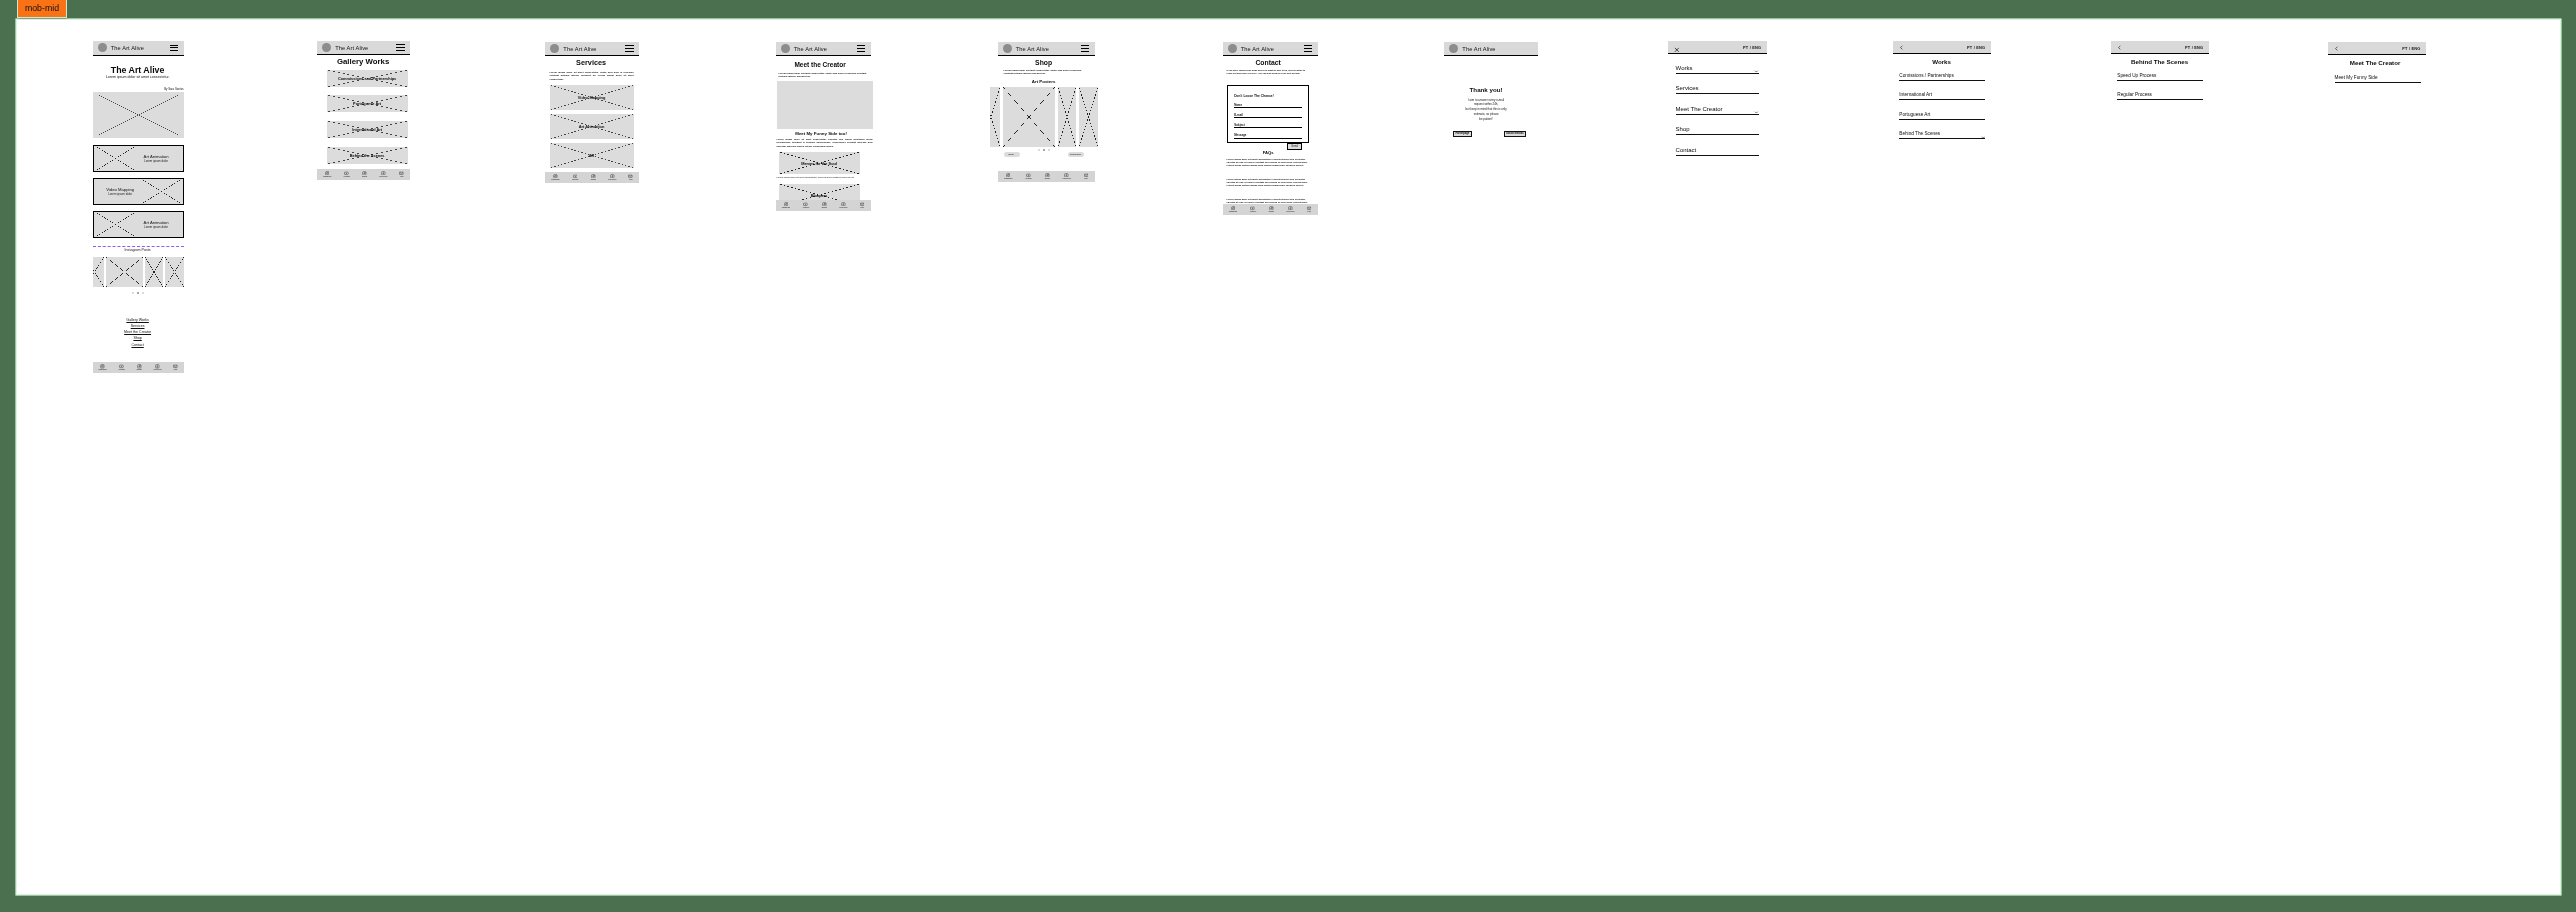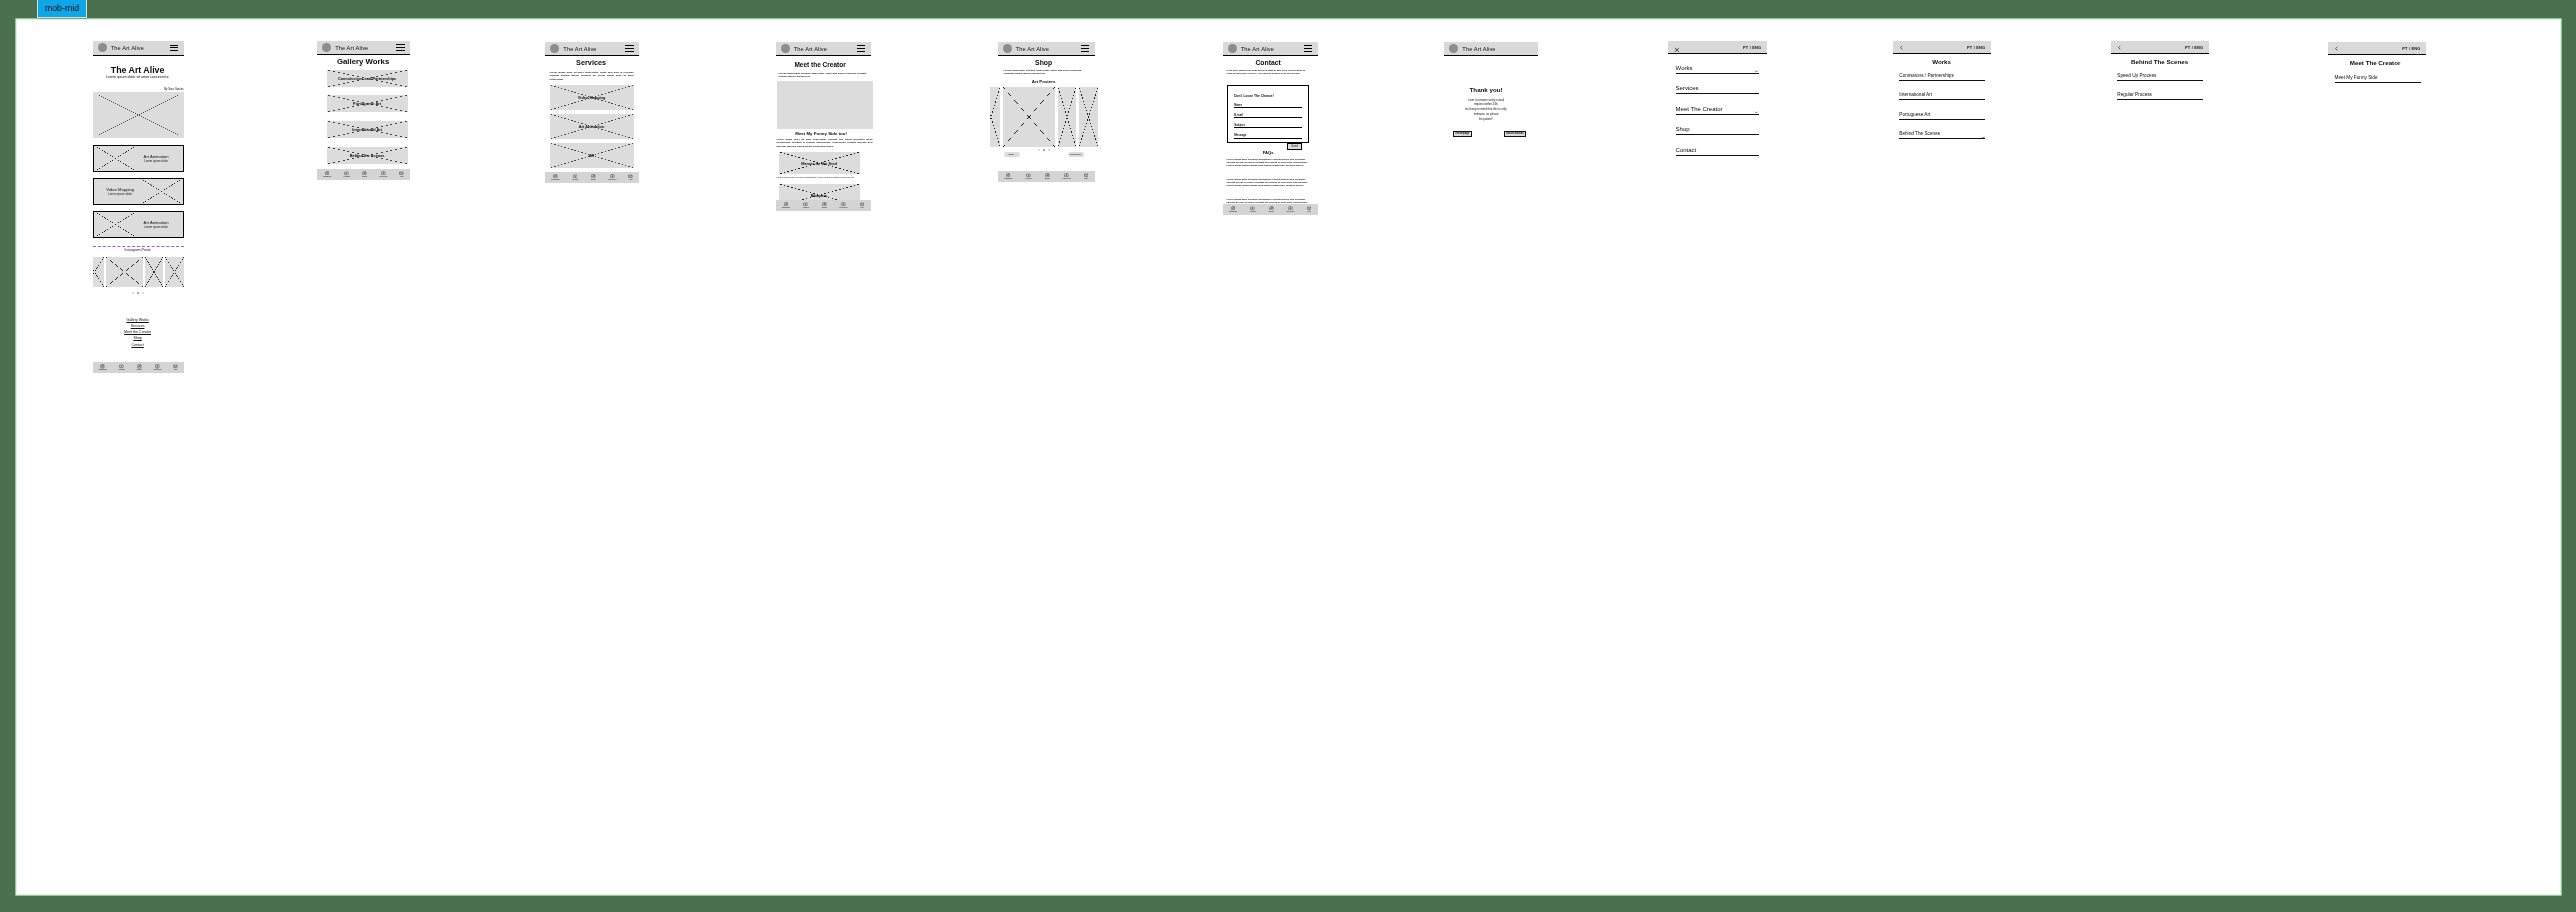--- a/index.html
+++ b/index.html
@@ -7,27 +7,26 @@
   html, body { margin:0; padding:0; }
   body {
     width: 2576px; height: 912px;
     background: #4a7050;
     font-family: "Liberation Sans", sans-serif;
     overflow: hidden;
     position: relative;
   }
   .frame-tab {
     position: absolute; left: 16.6px; top: 0px;
-    background: #0ea5e9; border: 0.5px solid #cfe9cf;
+    background: #f97316; border: 0.5px solid #cfe9cf;
     border-top: none;
     font-size: 8.8px; color: #111; padding: 3.1px 7.3px 3.6px 7.3px;
     font-family: "Liberation Sans", sans-serif;
     box-shadow: 0 0.5px 1px rgba(0,0,0,.18);
     z-index: 40;
-    margin-left: 20px;
   }
   .canvas {
     position: absolute;
     left: 16.6px; top: 20px;
     width: 2543px; height: 874px;
     background: #ffffff;
     box-shadow: 0 0 0 1.6px #d8f6dc;
     overflow: hidden;
   }
 

